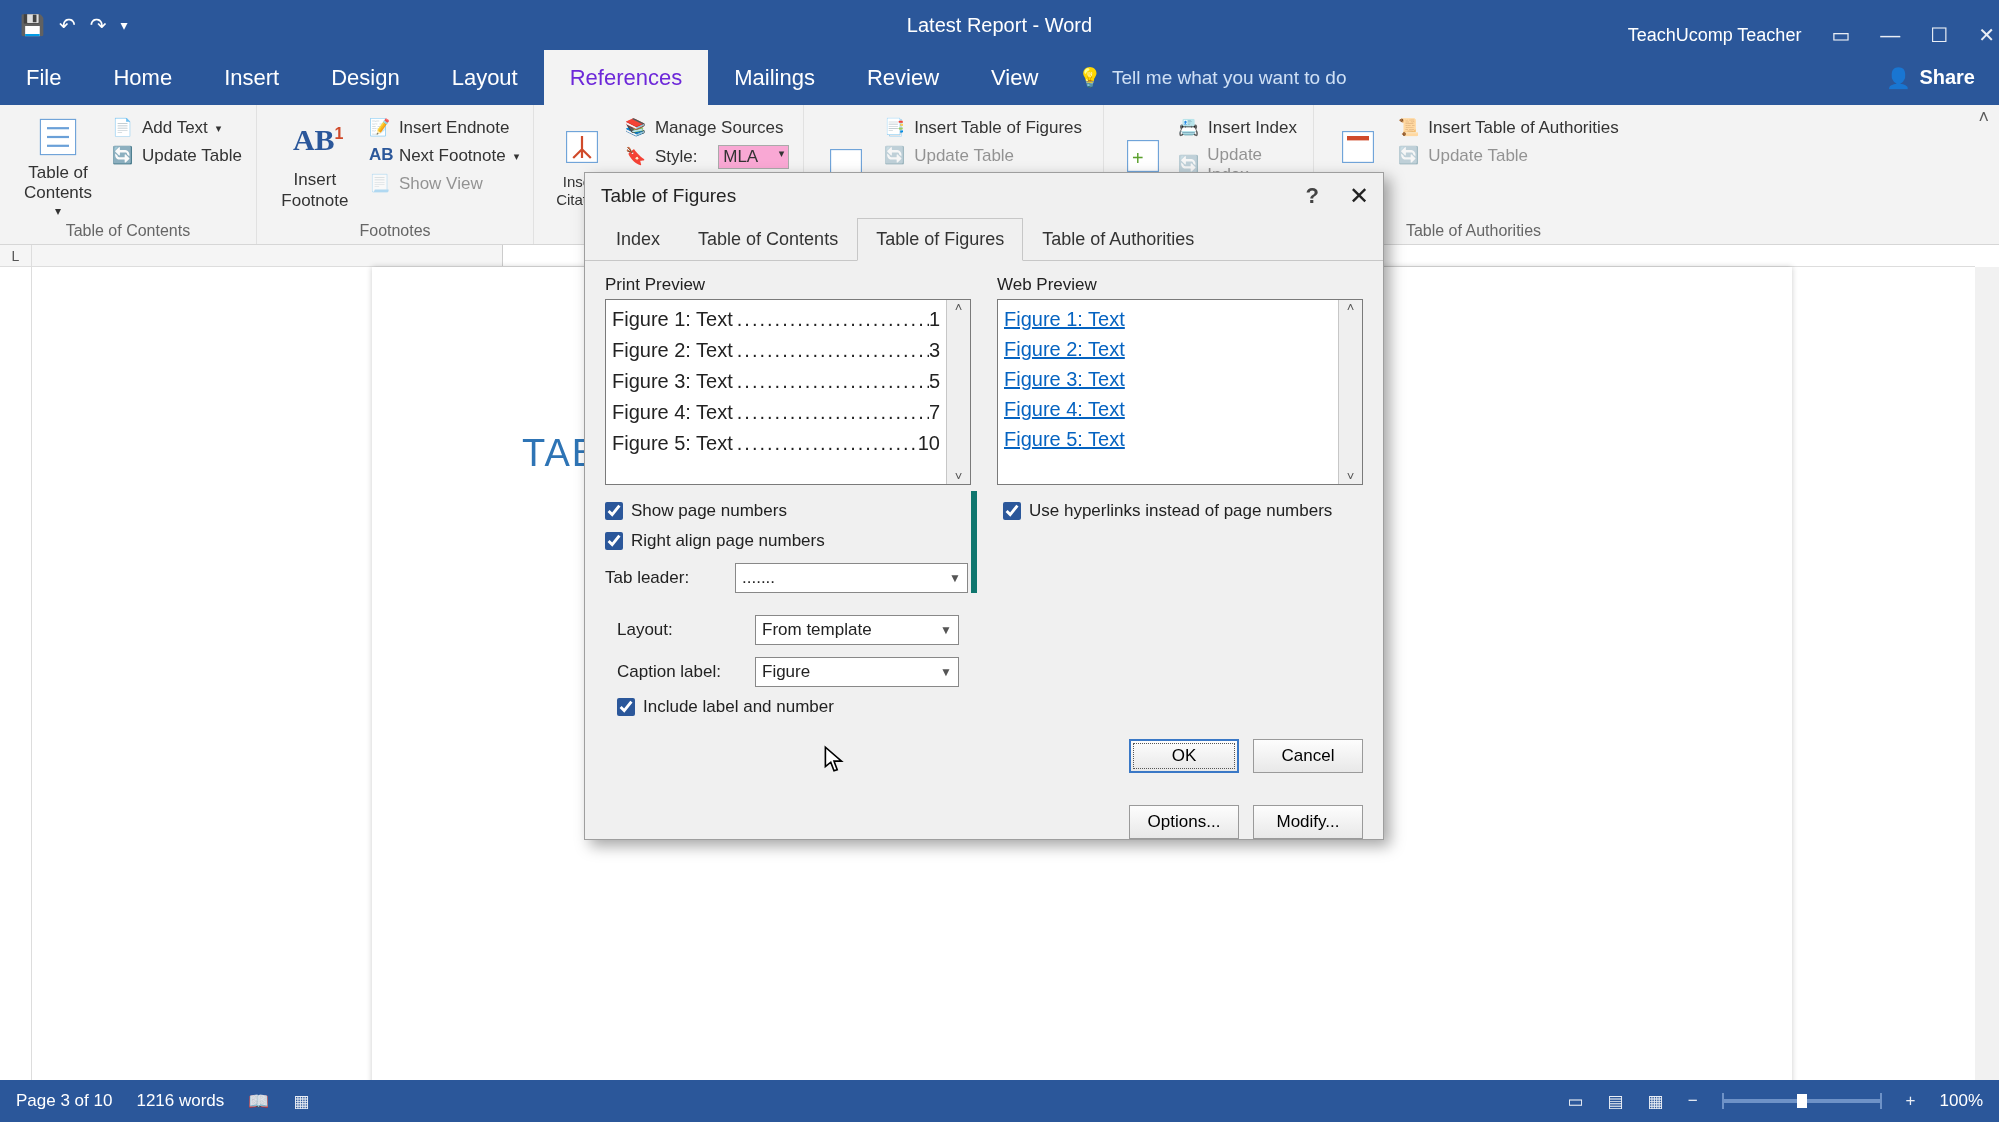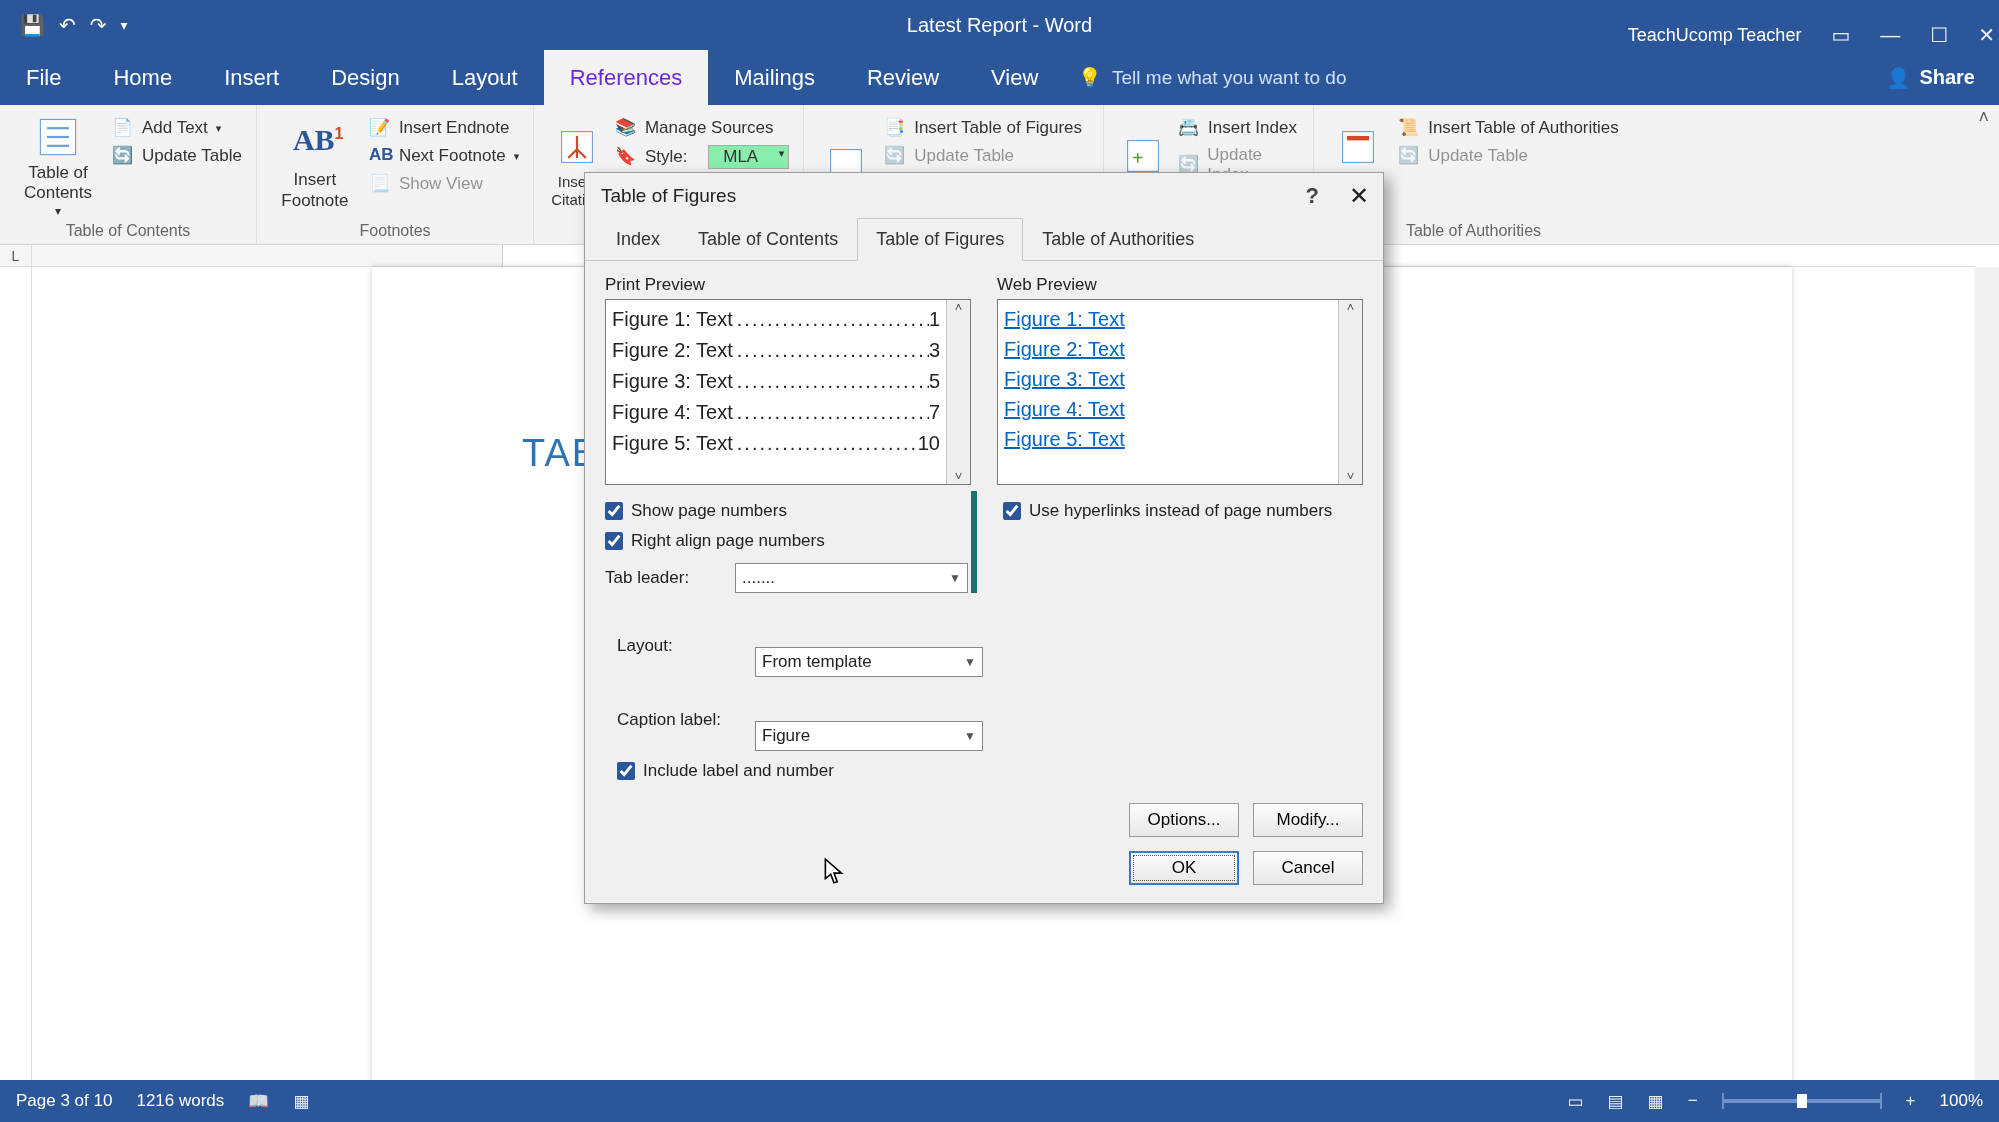--- a/index.html
+++ b/index.html
@@ -74,21 +74,21 @@
 .midrow { display:flex; gap:26px; margin-top:6px;}
 .controls-left { flex:1; border-right:6px solid #0f766e; padding-right:3px;}
 .controls-right { width: 360px;}
 .selrow { display:flex; align-items:center; gap:10px; margin-top:12px;}
 .selrow label { width:120px;}
 .sel { flex:1; height:30px; border:1px solid #888; background:#fff; padding:0 6px; display:flex; align-items:center; justify-content:space-between; cursor:pointer;}
 .sel .arrow { font-size:12px; color:#555;}
 .general { margin-top:22px; }
 .general .gtitle { font-size:17px; margin-bottom:6px;}
 .general .selrow label { width:140px; padding-left:12px;}
-.general .sel { width:228px; flex:none;margin-top:32px;}
+.general .sel { width:204px; flex:none;}
 .btnrow { display:flex; justify-content:flex-end; gap:14px; padding: 14px 20px 18px 20px;}
 .btnrow.top { padding-bottom: 0;}
 .wbtn { min-width:110px; height:34px; border:1px solid #9a9a9a; background:linear-gradient(#fdfdfd,#e8e8e8); cursor:pointer; font-size:17px;}
 .wbtn.primary { border:2px solid #3a78c6; outline:1px dotted #555; outline-offset:-5px;}
 .cursor { position:absolute; width:22px; height:28px; pointer-events:none;}
 .cursor svg { width:100%; height:100%;}
 .ico svg { width:100%; height:100%;}
 </style>
 </head>
 <body>
@@ -192,21 +192,21 @@
               <rect x="6" y="6" width="28" height="28" fill="#fff" stroke="#6aa0d8"></rect>
               <path d="M20 10 v20 M12 30 l8 -8 l8 8" stroke="#d04a2a" fill="none" stroke-width="2"></path>
             </svg></span>
         <span style="font-size:15px;">Insert Citation</span>
       </div>
       <div class="stack">
         <div class="smallbtn">
             <span class="ico">📚</span>
             <span>Manage Sources</span>
           </div>
-        <div class="smallbtn"><span class="ico">🔖</span><span>Style:</span>&nbsp;<span style="border:1px solid #aaa; padding:1px 30px 1px 14px; background:#86efac; position:relative;"><span>MLA</span><span style="position:absolute; right:4px; font-size:11px;">▾</span></span></div>
+        <div class="smallbtn"><span class="ico">🔖</span><span>Style:</span>&nbsp;<span style="border:1px solid #aaa; padding:1px 30px 1px 4px; background:#f9a8d4; position:relative;"><span>MLA</span><span style="position:absolute; right:4px; font-size:11px;">▾</span></span></div>
       </div>
     </div>
     <div class="label">C</div>
   </div>
 
   <div class="group" style="width:300px;">
     <div class="body">
       <div class="bigbtn" style="width:56px;">
         <span class="ico"><svg viewBox="0 0 40 40">
               <rect x="6" y="6" width="28" height="28" fill="#fff" stroke="#6aa0d8"></rect>
@@ -396,32 +396,32 @@
             <span class="arrow">▼</span>
           </div>
       </div>
       <label class="chk" style="margin-left:12px;">
           <input type="checkbox" checked="" style="">
           <span>Include label and number</span>
         </label>
     </div>
   </div>
 
-  <div class="btnrow top">
-    <button class="wbtn">Options...</button>
-    <button class="wbtn">Modify...</button>
-  </div>
   <div class="btnrow" style="position:relative;">
     <button class="wbtn primary">OK</button>
     <button class="wbtn">Cancel</button>
     <div class="cursor" style="left:238px; top:20px;">
       <svg viewBox="0 0 20 26">
           <path d="M2 2 L2 20 L7 16 L10 24 L13 23 L10 15 L17 15 Z" fill="#fff" stroke="#000" stroke-width="1.5"></path>
         </svg>
     </div>
+  </div>
+  <div class="btnrow top">
+    <button class="wbtn">Options...</button>
+    <button class="wbtn">Modify...</button>
   </div>
 </div>
 
 <div class="statusbar">
   <span>Page 3 of 10</span>
   <span>1216 words</span>
   <span class="icon">📖</span>
   <span class="icon">▦</span>
   <span class="spacer"></span>
   <span class="icon">▭</span>

